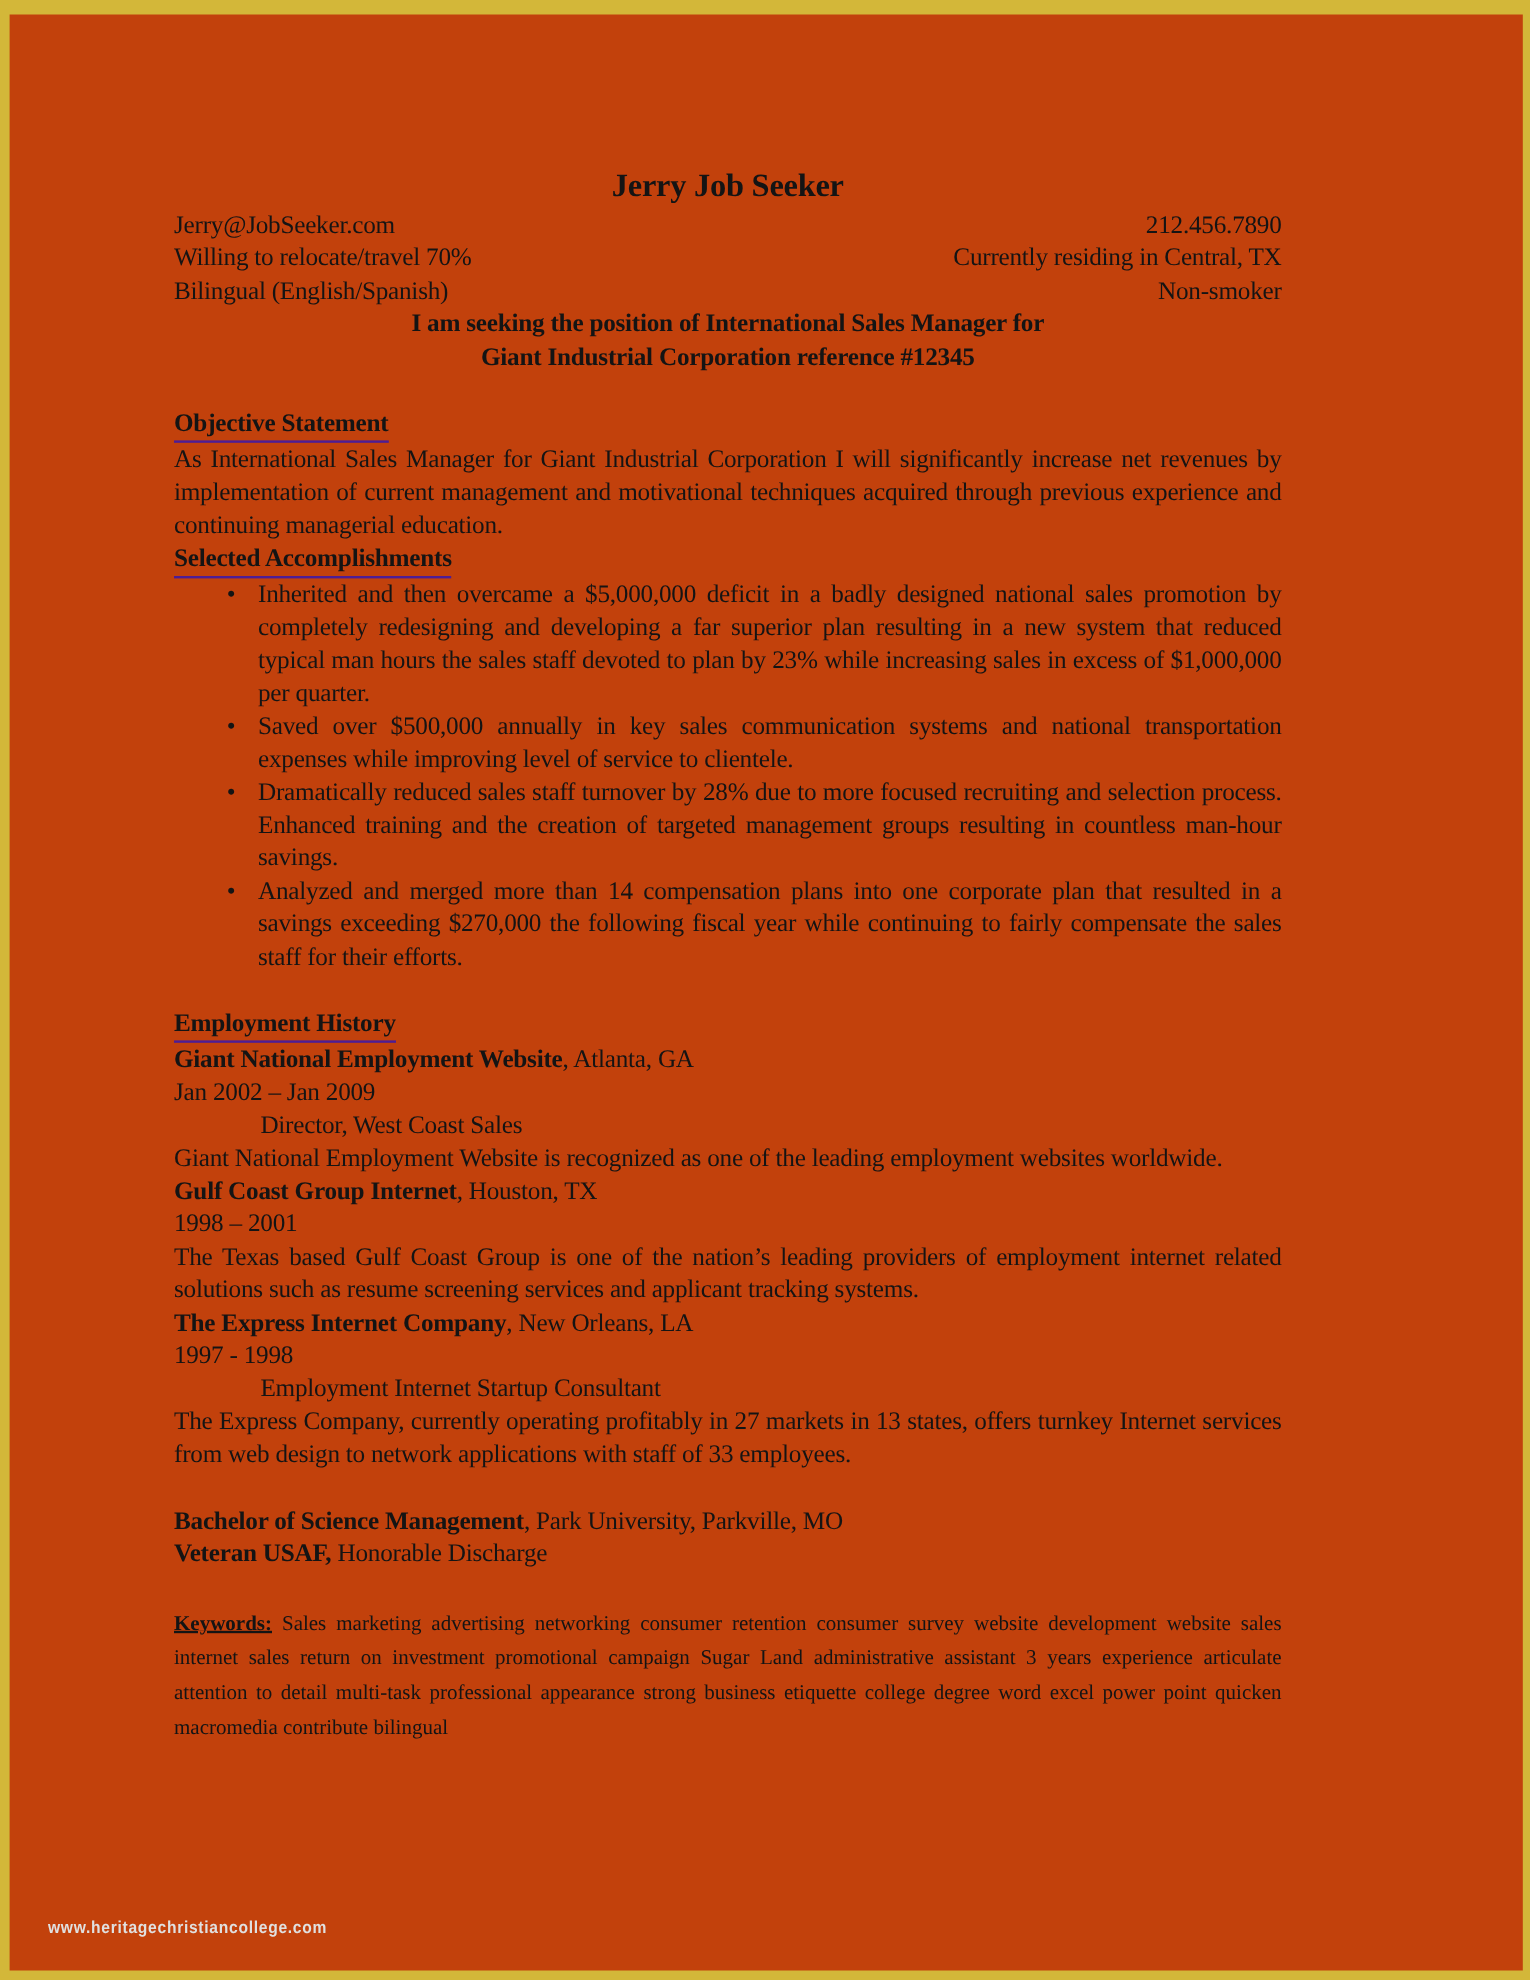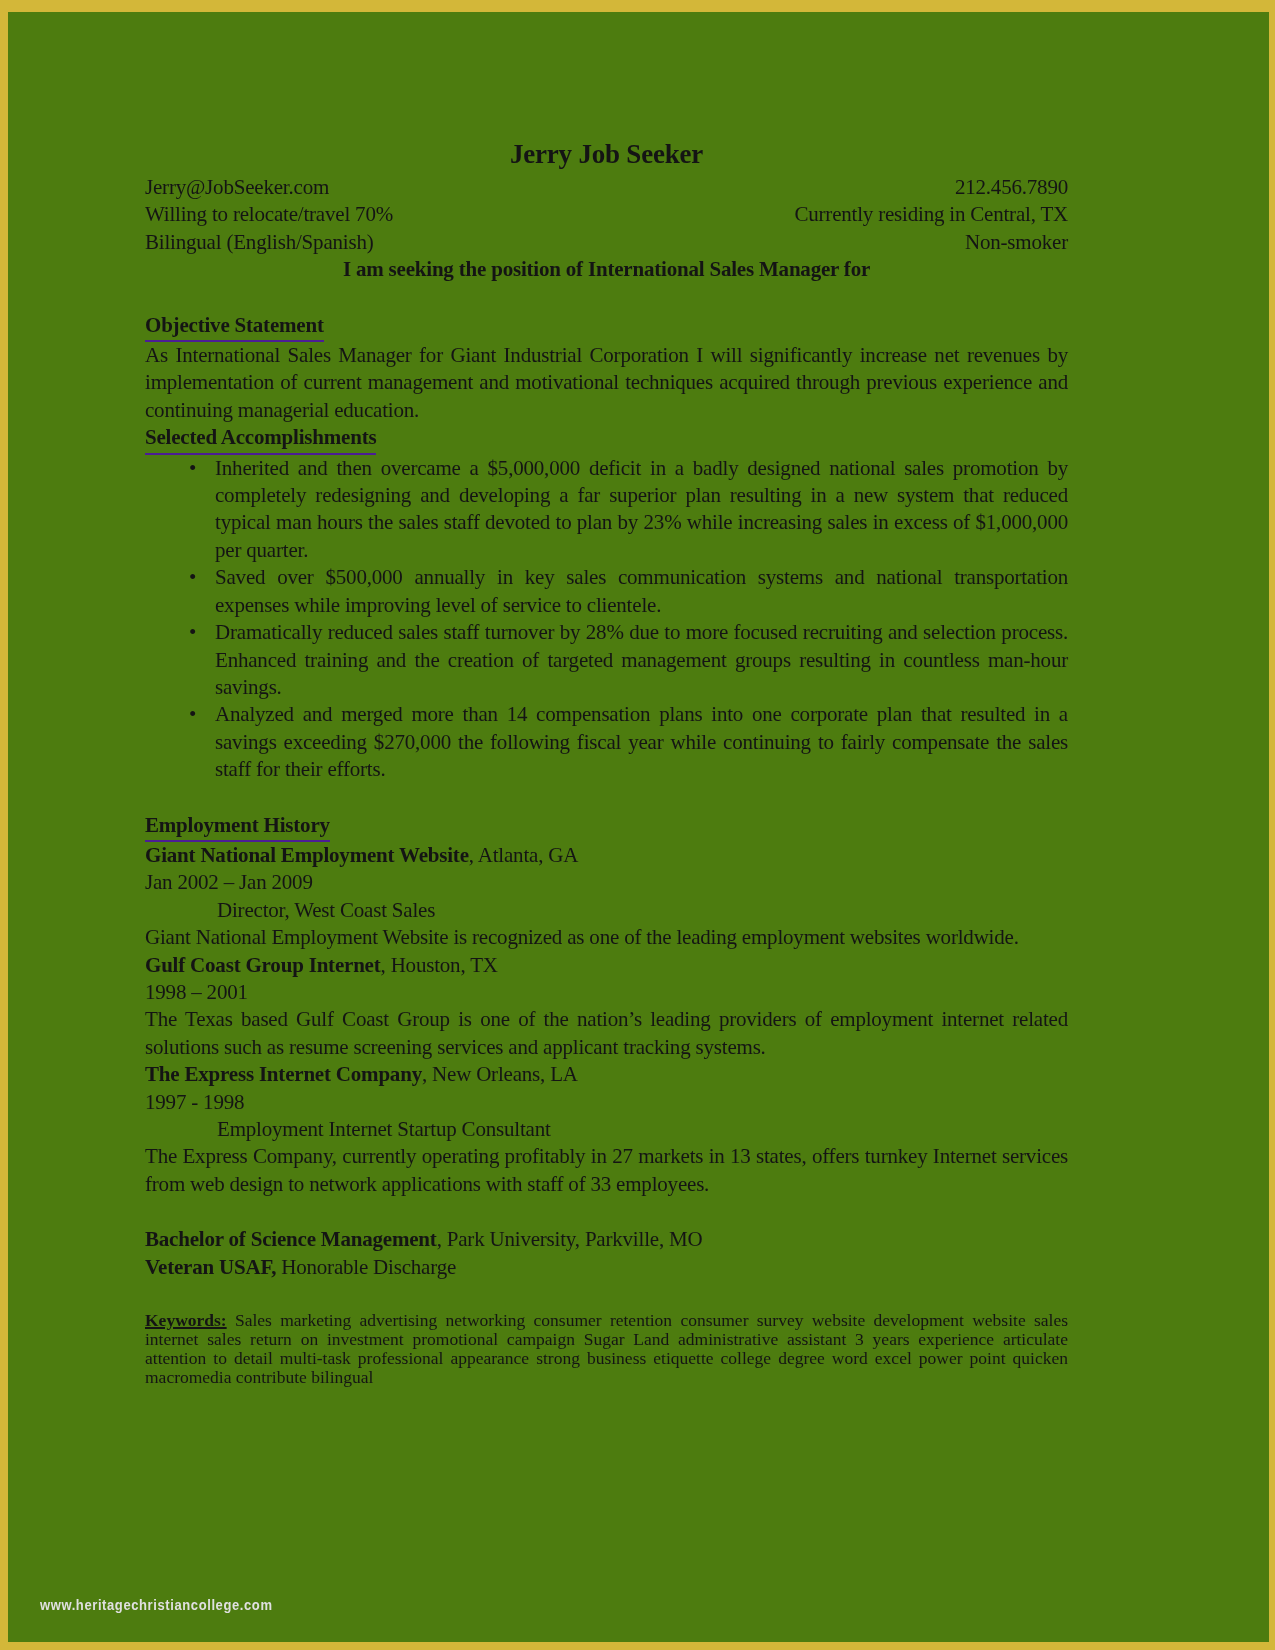--- a/index.html
+++ b/index.html
@@ -6,21 +6,21 @@
   html, body { margin: 0; padding: 0; }
   body {
     width: 1275px; height: 1650px;
     background: #ffffff;
     font-family: "Liberation Serif", "DejaVu Serif", serif;
     color: #141414;
   }
   .page {
     position: relative;
     width: 1275px; height: 1650px;
-    background: #4d7c0f;
+    background: #c2410c;
     border-top: 12px solid #d3b739;
     border-left: 8px solid #d3b739;
     border-right: 6px solid #d3b739;
     border-bottom: 8px solid #d3b739;
     overflow: hidden;
   }
   .content {
     position: absolute;
     left: 137px; top: 0;
     width: 923px;
@@ -77,21 +77,21 @@
     display: flex;
     justify-content: space-between;
     flex-direction: column;
   }
   .bold { font-weight: bold; }
   .job-title { padding-left: 72px; }
   .edu-line { }
   .keywords {
     margin: 30px 0 0 0;
     font-size: 17.5px;
-    line-height: 19px;
+    line-height: 29px;
     text-align: justify;
     letter-spacing: 0;
   }
   .kw-label {
     font-weight: bold;
     text-decoration: underline;
     text-decoration-thickness: 1.5px;
   }
   .watermark {
     position: absolute;
@@ -121,20 +121,21 @@
       <span>Willing to relocate/travel 70%</span>
       <span>Currently residing in Central, TX</span>
     </div>
     <div class="contact-row">
       <span>Bilingual (English/Spanish)</span>
       <span>Non-smoker</span>
     </div>
 
     <div class="seeking">
       <div>I am seeking the position of International Sales Manager for</div>
+      <div>Giant Industrial Corporation reference #12345</div>
     </div>
 
     <h2 class="section-heading mt-blank"><span class="heading-underline">Objective Statement</span></h2>
     <p class="para">As International Sales Manager for Giant Industrial Corporation I will significantly increase net revenues by implementation of current management and motivational techniques acquired through previous experience and continuing managerial education.</p>
 
     <h2 class="section-heading"><span class="heading-underline">Selected Accomplishments</span></h2>
     <ul class="bullets">
       <li><span class="bullet-glyph">•</span><span>Inherited and then overcame a $5,000,000 deficit in a badly designed national sales promotion by completely redesigning and developing a far superior plan resulting in a new system that reduced typical man hours the sales staff devoted to plan by 23% while increasing sales in excess of $1,000,000 per quarter.</span></li>
       <li><span class="bullet-glyph">•</span><span>Saved over $500,000 annually in key sales communication systems and national transportation expenses while improving level of service to clientele.</span></li>
       <li><span class="bullet-glyph">•</span><span>Dramatically reduced sales staff turnover by 28% due to more focused recruiting and selection process. Enhanced training and the creation of targeted management groups resulting in countless man-hour savings.</span></li>

